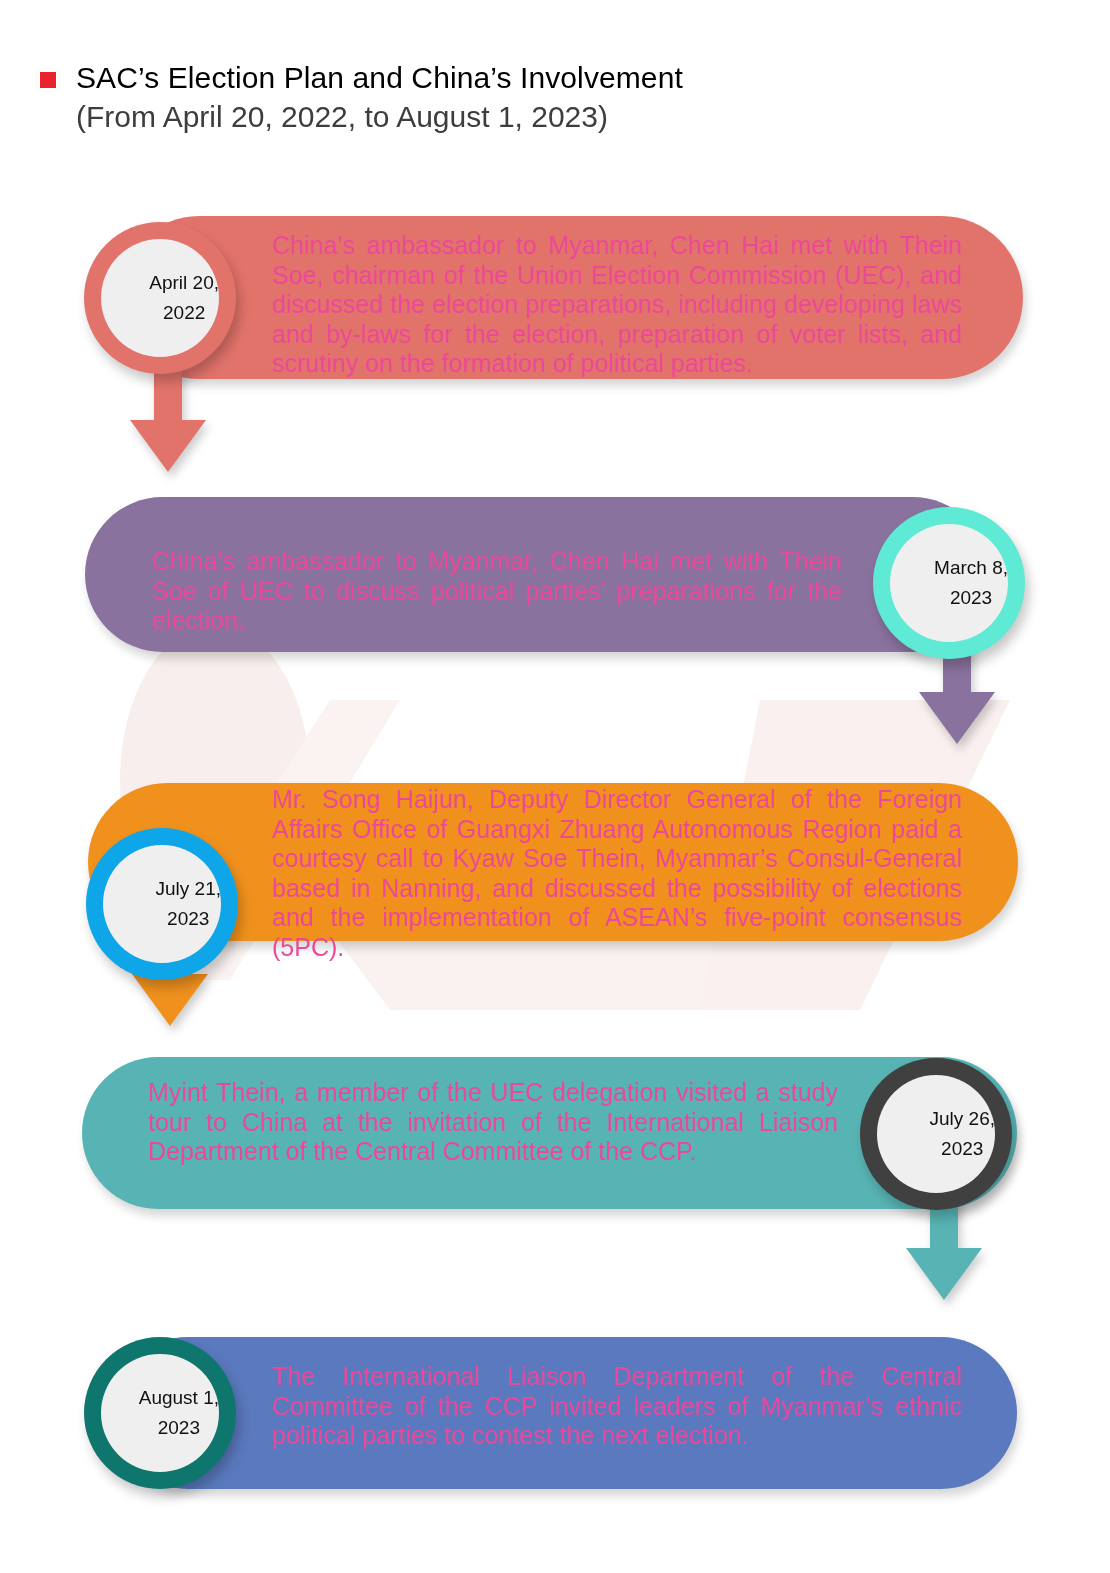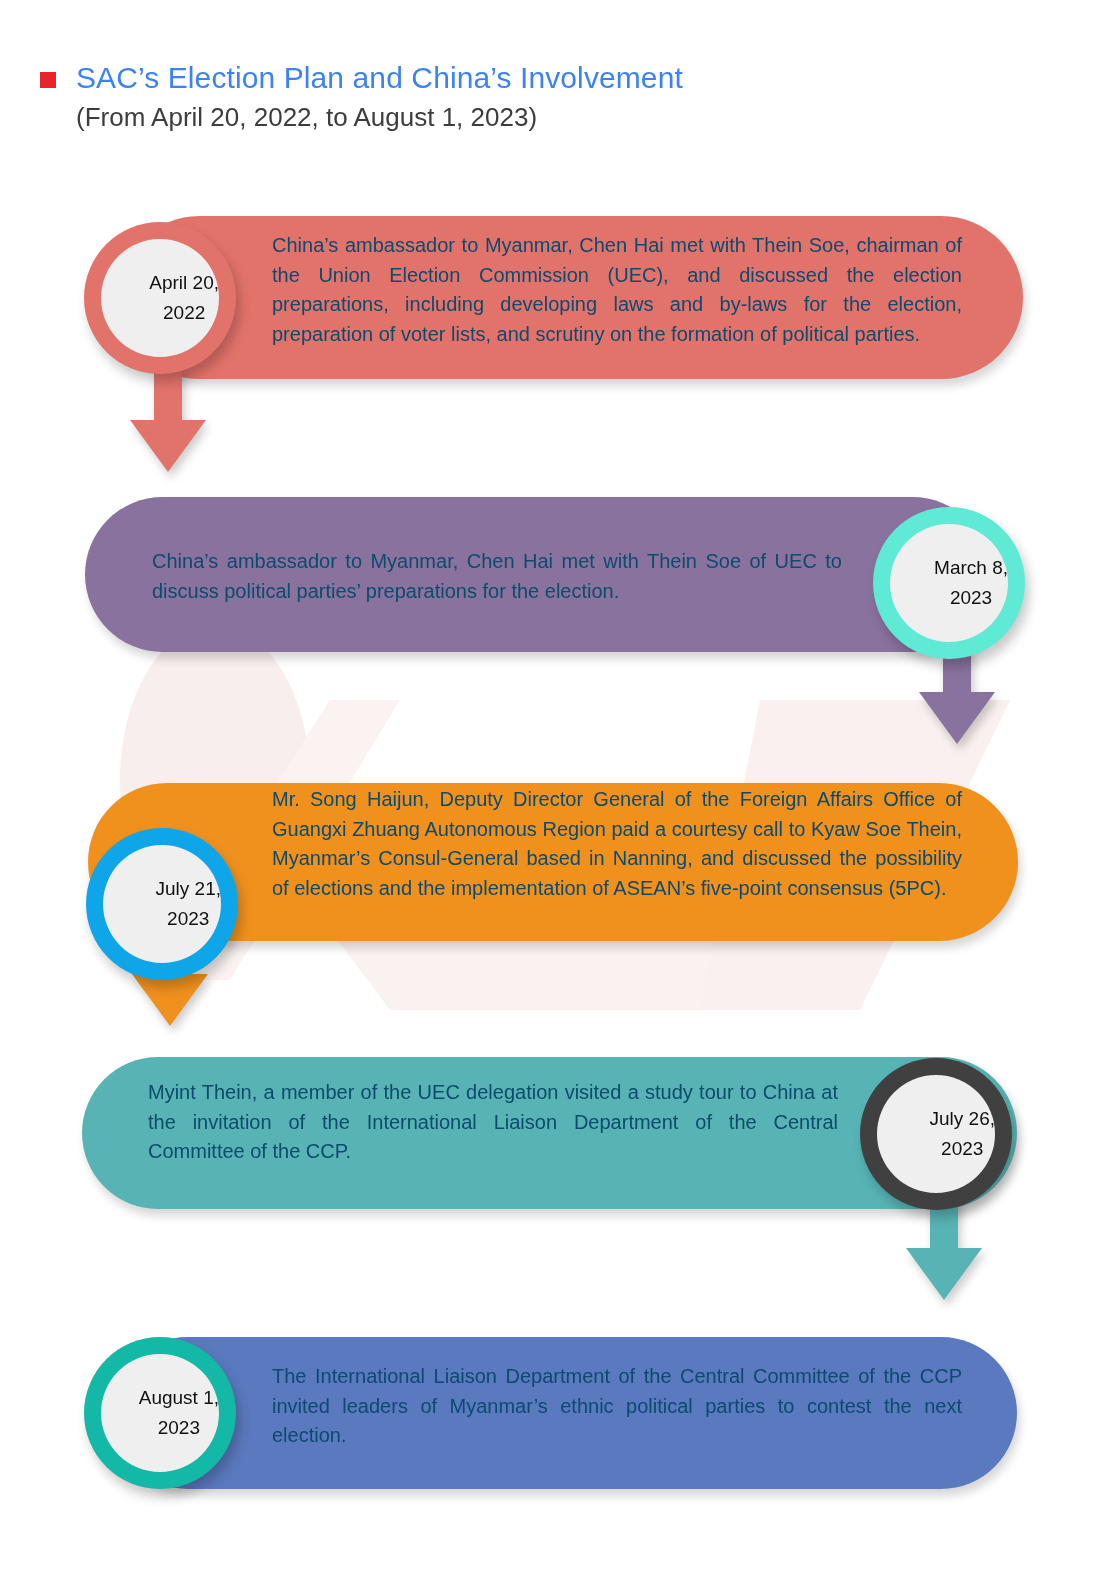--- a/index.html
+++ b/index.html
@@ -40,48 +40,48 @@
   .header-marker {
     width: 16px;
     height: 16px;
     margin-top: 14px;
     margin-right: 20px;
     flex: 0 0 auto;
   }
   .header-text { display: block; }
   .title-line1 {
     font-size: 30px;
-    color: #3b82f6;
+    color: #000000;
     letter-spacing: 0.1px;
     line-height: 40px;
     white-space: nowrap;
   }
   .title-line2 {
-    font-size: 26px;
+    font-size: 30px;
     color: #3d3d3d;
     line-height: 38px;
     white-space: nowrap;
   }
 
   
   .row {
     position: absolute;
     z-index: 5;
   }
 
   .bar {
     position: absolute;
     border-radius: 90px;
     box-shadow: 3px 7px 10px rgba(0,0,0,0.16);
   }
 
   .bar-text {
     position: absolute;
-    color: #0c4a6e;
-    font-size: 20px;
+    color: #ec4899;
+    font-size: 25px;
     line-height: 29.5px;
     text-align: justify;
     text-justify: inter-word;
   }
   .bar-text.left-pad  {  }
   .bar-text.right-pad {  }
 
   
   .badge {
     position: absolute;
@@ -189,21 +189,21 @@
       </div>
       <div class="bar-text row right-pad" style="left: 148px; top: 1078px; width: 690px;">Myint Thein, a member of the UEC delegation visited a study tour to China at the invitation of the International Liaison Department of the Central Committee of the CCP.</div>
       <div class="badge" style="left: 860px; top: 1058px; background: #404040;">
         <div class="badge-inner">
           <div class="badge-label">July 26,
 2023</div>
         </div>
       </div>
       <div class="bar row" style="left: 112px; top: 1337px; width: 905px; height: 152px; background: rgb(90, 121, 190);"></div>
       <div class="bar-text row left-pad" style="left: 272px; top: 1362px; width: 690px;">The International Liaison Department of the Central Committee of the CCP invited leaders of Myanmar’s ethnic political parties to contest the next election.</div>
-      <div class="badge" style="left: 84px; top: 1337px; background: #14b8a6;">
+      <div class="badge" style="left: 84px; top: 1337px; background: #0f766e;">
         <div class="badge-inner">
           <div class="badge-label">August 1,
 2023</div>
         </div>
       </div>
     </div>
 
 </div>
 
 </body></html>

